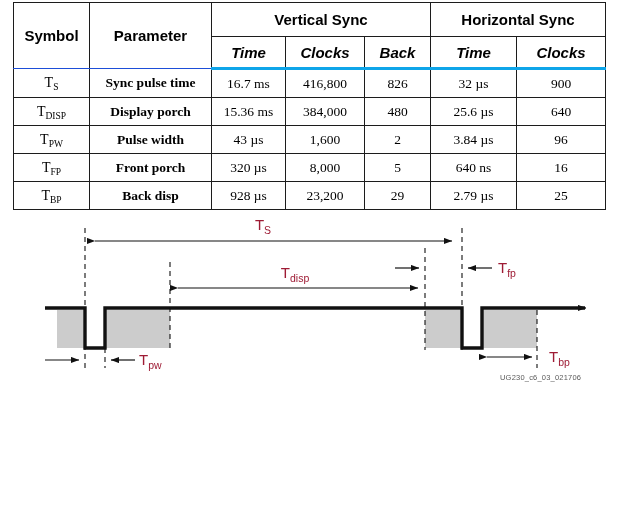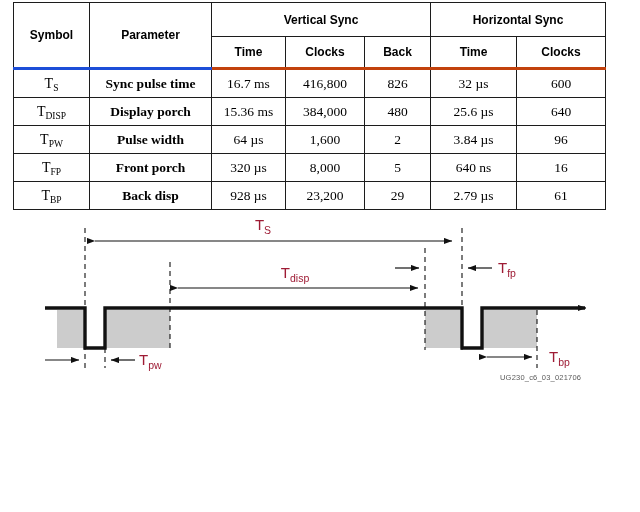--- a/index.html
+++ b/index.html
@@ -30,33 +30,34 @@
   table.timing th,
   table.timing td {
     border: 1px solid #1c1c1c;
     text-align: center;
     vertical-align: middle;
     color: #000000;
   }
   table.timing thead th {
     font-family: "Liberation Sans", "DejaVu Sans", sans-serif;
     font-weight: bold;
-    font-size: 12px;
+    font-size: 15px;
     padding: 5px 2px;
     background: #ffffff;
   }
   table.timing thead tr.hdr-top th { height: 23px; }
   table.timing thead tr.hdr-sub th { height: 20px; }
 
   
   table.timing thead tr.hdr-sub th {
-    border-bottom: 3px solid #c2410c;
+    border-bottom: 3px solid #0ea5e9;
+    font-style: italic;
   }
   table.timing thead tr.hdr-top th.rowspan2 {
-    border-bottom: 3px solid #1d4ed8;
+    border-bottom: 1px solid #1d4ed8;
   }
 
   table.timing tbody td {
     font-size: 13.5px;
     height: 25px;
     padding: 1px 2px;
   }
   td.param {
     text-align: left;
     padding-left: 9px;
@@ -159,35 +160,35 @@
       </tr>
     </thead>
     <tbody>
       <tr>
         <td><span class="sym"><span>T</span><sub>S</sub></span></td>
         <td class="param">Sync pulse time</td>
         <td>16.7 ms</td>
         <td>416,800</td>
         <td>826</td>
         <td>32 µs</td>
-        <td>600</td>
+        <td>900</td>
       </tr>
       <tr>
         <td><span class="sym"><span>T</span><sub>DISP</sub></span></td>
         <td class="param">Display porch</td>
         <td>15.36 ms</td>
         <td>384,000</td>
         <td>480</td>
         <td>25.6 µs</td>
         <td>640</td>
       </tr>
       <tr>
         <td><span class="sym"><span>T</span><sub>PW</sub></span></td>
         <td class="param">Pulse width</td>
-        <td>64 µs</td>
+        <td>43 µs</td>
         <td>1,600</td>
         <td>2</td>
         <td>3.84 µs</td>
         <td>96</td>
       </tr>
       <tr>
         <td><span class="sym"><span>T</span><sub>FP</sub></span></td>
         <td class="param">Front porch</td>
         <td>320 µs</td>
         <td>8,000</td>
@@ -195,21 +196,21 @@
         <td>640 ns</td>
         <td>16</td>
       </tr>
       <tr>
         <td><span class="sym"><span>T</span><sub>BP</sub></span></td>
         <td class="param">Back disp</td>
         <td>928 µs</td>
         <td>23,200</td>
         <td>29</td>
         <td>2.79 µs</td>
-        <td>61</td>
+        <td>25</td>
       </tr>
     </tbody>
   </table>
 </div>
 
 <div class="diagram">
   <svg width="640" height="200" viewBox="0 0 640 200" xmlns="http://www.w3.org/2000/svg">
     <defs>
       <marker id="ah" markerWidth="9" markerHeight="9" refX="8.2" refY="3.2" orient="auto" markerUnits="userSpaceOnUse">
         <path d="M0,0 L8.4,3.2 L0,6.4 z" fill="#111111"></path>

